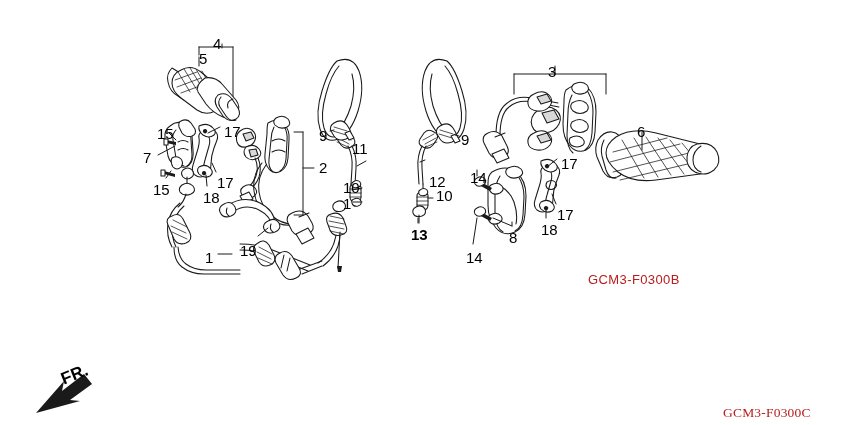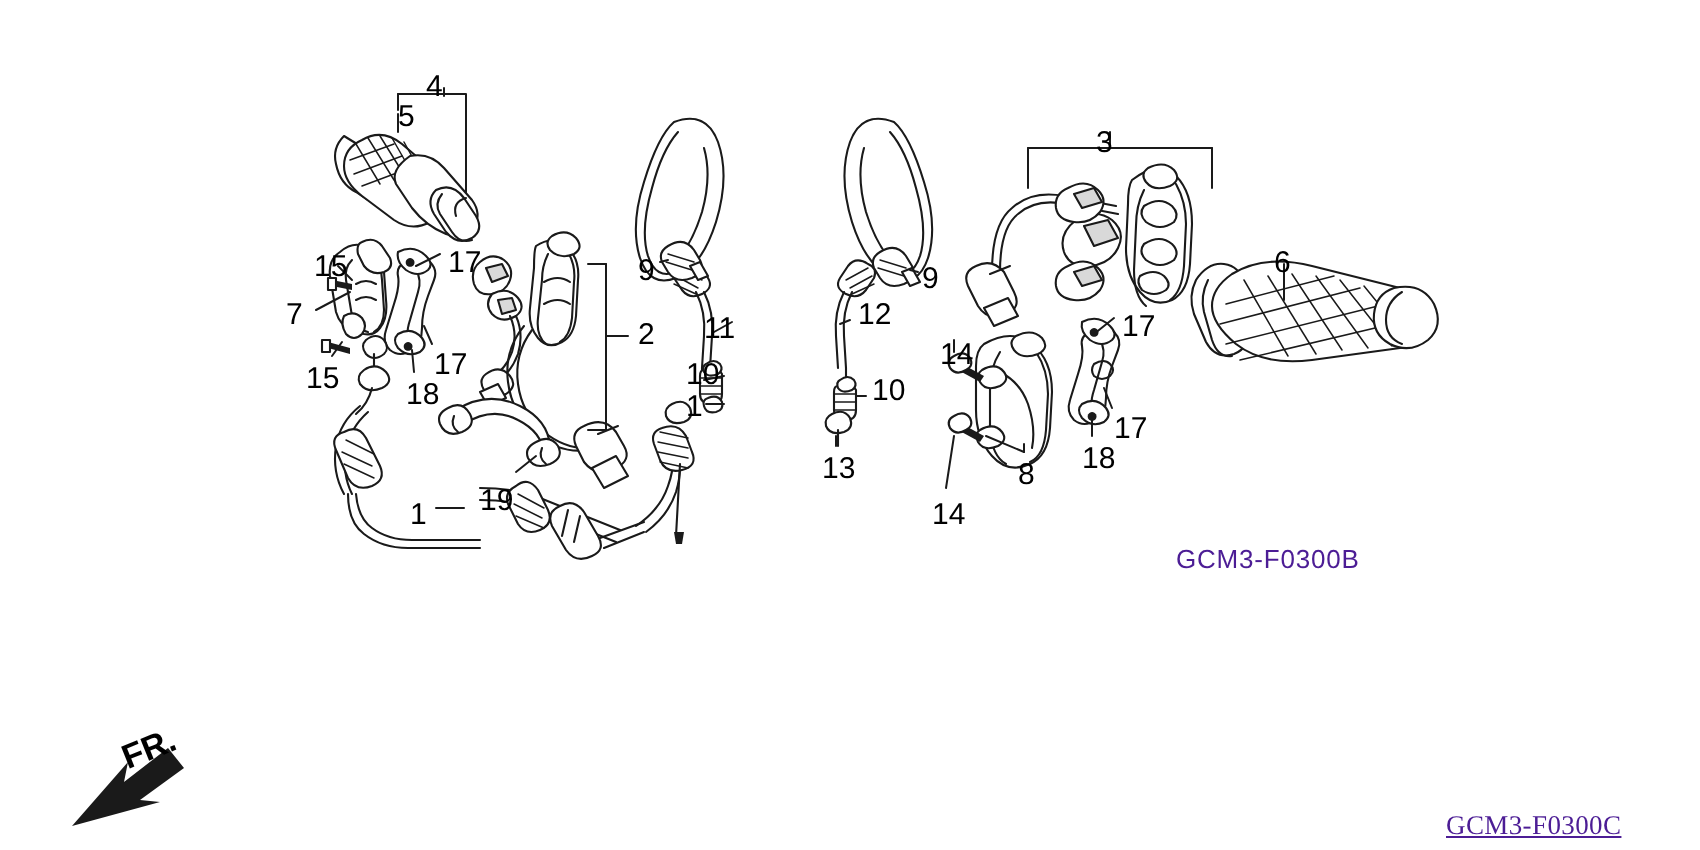--- a/index.html
+++ b/index.html
@@ -2,21 +2,21 @@
 <html><head>
 <meta charset="utf-8">
 <style>
   html,body{margin:0;padding:0;background:#fff;}
   body{width:850px;height:425px;overflow:hidden;font-family:"Liberation Sans",sans-serif;}
   #stage{position:relative;width:850px;height:425px;background:#ffffff;}
   svg.art{position:absolute;left:0;top:0;width:850px;height:425px;}
   .lbl{position:absolute;font-family:"Liberation Sans",sans-serif;font-size:15px;color:#000;
        line-height:1;white-space:nowrap;}
   .code{position:absolute;font-family:"Liberation Sans",sans-serif;font-size:13px;
-        color:#4c1d95;letter-spacing:.4px;white-space:nowrap;}
+        color:#b91c1c;letter-spacing:.4px;white-space:nowrap;}
   .code.serif{font-family:"Liberation Serif",serif;font-size:13.5px;letter-spacing:.2px;}
   .frwrap{position:absolute;left:26px;top:368px;width:90px;height:50px;}
   .frtext{position:absolute;left:36px;top:2px;font-family:"Liberation Sans",sans-serif;
           font-size:17px;font-weight:bold;color:#000;transform:rotate(-22deg);
           transform-origin:0 50%;}
 </style>
 </head>
 <body>
 
 <div id="stage">
@@ -378,36 +378,36 @@
   <div class="lbl" style="left:548px;top:64px;">3</div>
   <div class="lbl" style="left:213px;top:36px;">4</div>
   <div class="lbl" style="left:199px;top:51px;">5</div>
   <div class="lbl" style="left:637px;top:124px;">6</div>
   <div class="lbl" style="left:143px;top:150px;">7</div>
   <div class="lbl" style="left:509px;top:230px;">8</div>
   <div class="lbl" style="left:319px;top:128px;">9</div>
   <div class="lbl" style="left:461px;top:132px;">9</div>
   <div class="lbl" style="left:343px;top:180px;">10</div>
   <div class="lbl" style="left:436px;top:188px;">10</div>
-  <div class="lbl" style="left:352px;top:157px;text-align:center;">11</div>
-  <div class="lbl" style="left:429px;top:150px;">12</div>
-  <div class="lbl" style="left:411px;top:227px;">13</div>
+  <div class="lbl" style="left:352px;top:141px;text-align:center;">11</div>
+  <div class="lbl" style="left:429px;top:174px;">12</div>
+  <div class="lbl" style="left:411px;top:227px;font-weight:bold;">13</div>
   <div class="lbl" style="left:470px;top:170px;">14</div>
   <div class="lbl" style="left:466px;top:250px;">14</div>
   <div class="lbl" style="left:157px;top:126px;">15</div>
   <div class="lbl" style="left:153px;top:182px;">15</div>
   <div class="lbl" style="left:343px;top:196px;">1</div>
   <div class="lbl" style="left:224px;top:124px;">17</div>
   <div class="lbl" style="left:217px;top:175px;">17</div>
   <div class="lbl" style="left:561px;top:156px;">17</div>
   <div class="lbl" style="left:557px;top:207px;">17</div>
   <div class="lbl" style="left:203px;top:190px;">18</div>
   <div class="lbl" style="left:541px;top:222px;">18</div>
   <div class="lbl" style="left:240px;top:243px;">19</div>
 
   <div class="code" style="left:588px;top:272px;">GCM3-F0300B</div>
-  <div class="code serif" style="left:723px;top:405px;text-decoration:underline;">GCM3-F0300C</div>
+  <div class="code serif" style="left:723px;top:405px;">GCM3-F0300C</div>
 
   <div class="frwrap">
     <div class="frtext">FR.</div>
   </div>
 
 </div>
 
 </body></html>

